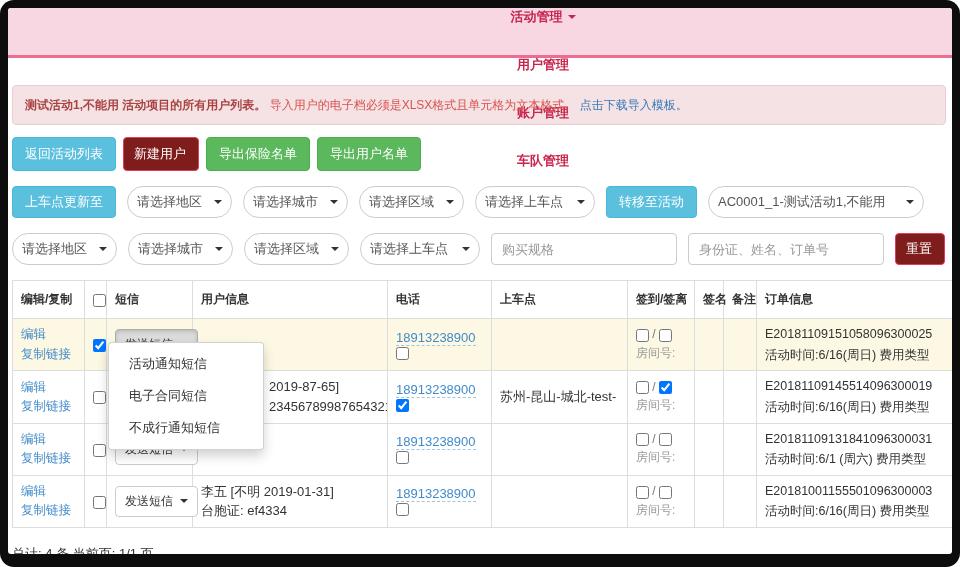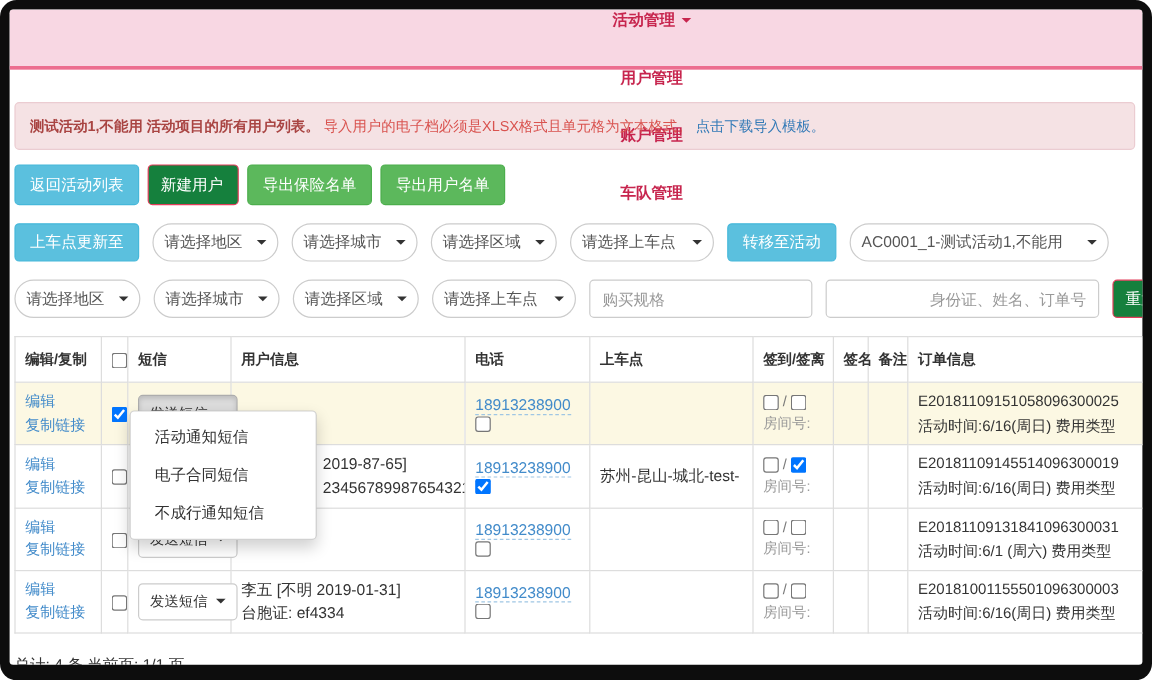--- a/index.html
+++ b/index.html
@@ -24,21 +24,21 @@
   .alert .strong { color: #a94442; font-weight: 700; }
   .alert .warn { color: #d9534f; }
   .alert .dl-link { color: #337ab7; cursor: pointer; }
 
   
   .btn-row { margin: 12px 4px 0; display: flex; gap: 7px; }
   .btn { height: 34px; padding: 0 12px; border-radius: 4px; font-size: 13px; color: #fff;
          border: 1px solid transparent; display: inline-flex; align-items: center; gap: 6px;
          cursor: pointer; white-space: nowrap; }
   .btn-info    { background: #5bc0de; border-color: #46b8da; }
-  .btn-danger  { background: #15803d; border-color: #e23d5b; padding-left: 10px; }
+  .btn-danger  { background: #7f1d1d; border-color: #e23d5b; padding-left: 10px; }
   .btn-success { background: #5cb85c; border-color: #4cae4c; }
 
   
   .filter-row { margin: 15px 4px 0; display: flex; gap: 11px; align-items: center; flex-wrap: nowrap; }
   .select { height: 32px; background: #fff; border: 1px solid #ccc; border-radius: 16px;
             display: inline-flex; align-items: center; justify-content: space-between;
             padding: 0 9px; font-size: 13px; color: #555; cursor: pointer; flex: none; }
   .tinput { height: 32px; border: 1px solid #ccc; border-radius: 4px; padding: 0 10px;
             font-size: 13px; color: #555; flex: none; }
   .tinput::placeholder { color: #999; }
@@ -144,21 +144,21 @@
       </span>
       <span class="select" style="width:105px">
         <span>请选择区域</span>
         <span class="caret dark"></span>
       </span>
       <span class="select" style="width:120px">
         <span>请选择上车点</span>
         <span class="caret dark"></span>
       </span>
       <input class="tinput" style="width: 186px;" placeholder="购买规格">
-      <input class="tinput" style="width: 228px; text-align: right;" placeholder="身份证、姓名、订单号">
+      <input class="tinput" style="width: 196px;" placeholder="身份证、姓名、订单号">
       <button class="btn btn-danger small">重置</button>
       <button class="btn btn-danger small">过滤</button>
     </div>
 
     <div class="table-wrap">
       <table>
         <colgroup>
           <col style="width:72px">
             <col style="width:22px">
             <col style="width:86px">

